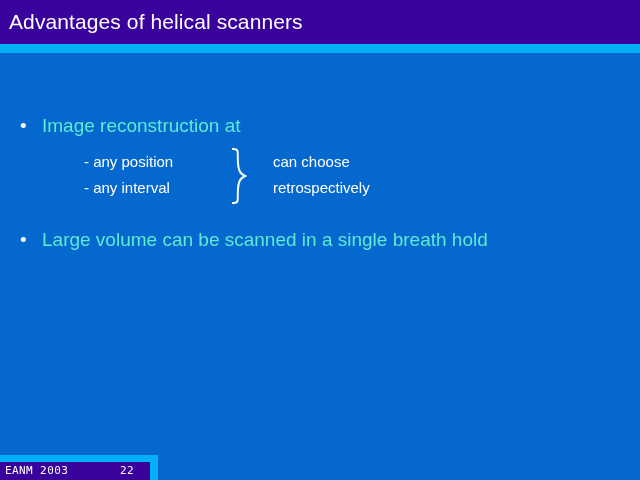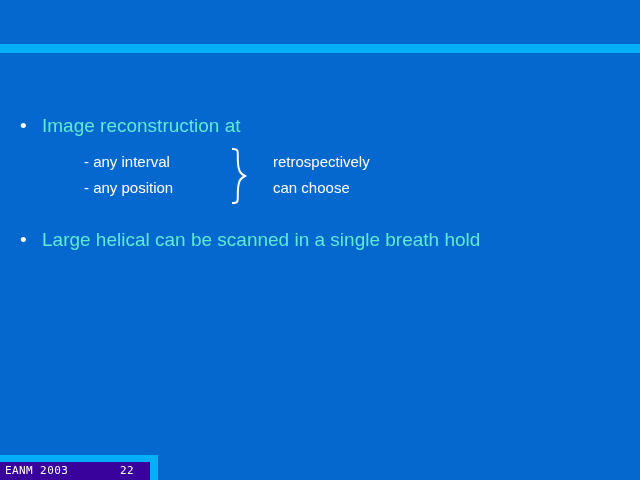--- a/index.html
+++ b/index.html
@@ -161,53 +161,56 @@
     font-size: 11px;
     color: #ffffff;
     letter-spacing: 0.4px;
   }
 </style>
 </head>
 <body>
 
 <div id="slide">
 
+  <div id="title-bar">
+    <div id="title-text">Advantages of helical scanners</div>
+  </div>
   <div id="title-accent"></div>
   <div id="title-accent-2"></div>
 
   <div id="body">
 
     <div class="bullet-row" id="bullet-1">
       <span class="bullet-mark">•</span>
       <span class="bullet-label">Image reconstruction at</span>
     </div>
 
     <div id="sub-block">
 
       <div class="sub-line">
+        <span class="sub-left">- any position</span>
+        <span class="sub-right">can choose</span>
+      </div>
+
+      <div class="sub-line">
         <span class="sub-left">- any interval</span>
         <span class="sub-right">retrospectively</span>
-      </div>
-
-      <div class="sub-line">
-        <span class="sub-left">- any position</span>
-        <span class="sub-right">can choose</span>
       </div>
 
       <div id="brace">
         <svg width="26" height="58" viewBox="0 0 26 58" xmlns="http://www.w3.org/2000/svg">
           <path d="M4 2 C 11 2, 8 6, 9 16 C 9.6 25, 12 27, 16 29 C 12 31, 9.6 33, 9 42 C 8 52, 11 56, 4 56" fill="none" stroke="#ffffff" stroke-width="2" stroke-linecap="square"></path>
         </svg>
       </div>
 
     </div>
 
     <div class="bullet-row" id="bullet-2">
       <span class="bullet-mark">•</span>
-      <span class="bullet-label">Large helical can be scanned in a single breath hold</span>
+      <span class="bullet-label">Large volume can be scanned in a single breath hold</span>
     </div>
 
   </div>
 
   <div id="footer-accent"></div>
   <div id="footer-accent-side"></div>
   <div id="footer-bar">
     <span id="footer-label">EANM 2003</span>
     <span id="footer-page">22</span>
   </div>

